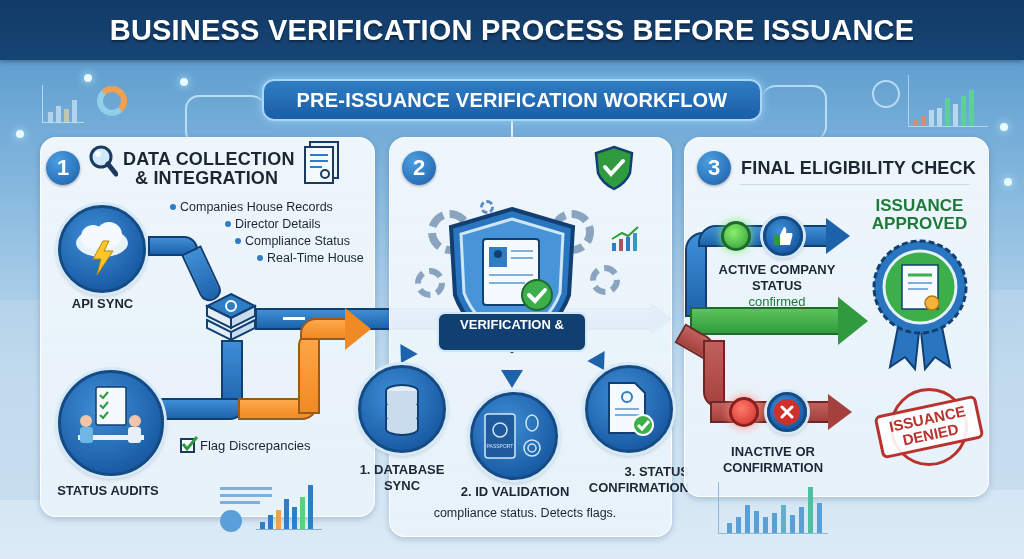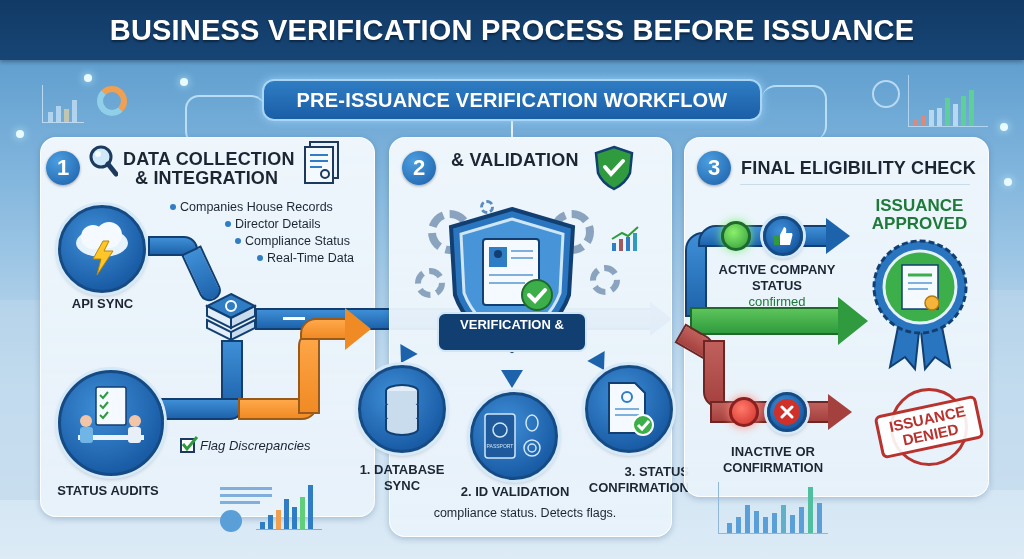--- a/index.html
+++ b/index.html
@@ -162,21 +162,21 @@
   <div class="it" style="left:225px;top:217px;">
       <span class="bullet"></span>
       <span>Director Details</span>
     </div>
   <div class="it" style="left:235px;top:234px;">
       <span class="bullet"></span>
       <span>Compliance Status</span>
     </div>
   <div class="it" style="left:257px;top:251px;">
       <span class="bullet"></span>
-      <span>Real-Time Data</span>
+      <span>Real-Time House</span>
     </div>
 </div>
 
 <div class="abs pipe-blue" style="left:148px;top:236px;width:50px;height:20px;border-radius:0 14px 0 0;"></div>
 <div class="abs pipe-blue" style="left:180px;top:250px;width:22px;height:55px;border-radius:0 0 10px 10px;transform:rotate(-25deg);transform-origin:top;"></div>
 
 <div class="abs" style="left:205px;top:292px;width:52px;height:50px;">
   <svg width="52" height="50" viewBox="0 0 52 50">
       <polygon points="26,2 50,14 26,26 2,14" fill="#2f7dc4" stroke="#123f72" stroke-width="2"></polygon>
       <polygon points="2,14 26,26 26,36 2,24" fill="#e3eef8" stroke="#123f72" stroke-width="2"></polygon>
@@ -207,21 +207,21 @@
       <path d="M32 32 l3 3 l5 -6" stroke="#2f9b3e" stroke-width="2" fill="none"></path>
       <rect x="10" y="52" width="66" height="5" fill="#eaf3fb"></rect>
       <circle cx="18" cy="38" r="6" fill="#f1c6a8"></circle>
       <rect x="12" y="44" width="13" height="16" rx="3" fill="#6fb5e6"></rect>
       <circle cx="67" cy="38" r="6" fill="#f1c6a8"></circle>
       <rect x="60" y="44" width="13" height="16" rx="3" fill="#e7f0f8"></rect>
     </svg>
 </div>
 <div class="abs label-caps" style="left:38px;top:483px;width:140px;">STATUS AUDITS</div>
 
-<div class="abs" style="left:180px;top:438px;display:flex;align-items:center;gap:5px;font-style:italic;">
+<div class="abs" style="left:180px;top:438px;display:flex;align-items:center;gap:5px;">
   <span style="display:inline-block;width:15px;height:15px;border:2px solid #1c3a5e;background:#fff;position:relative;">
     <svg width="18" height="16" viewBox="0 0 18 16" style="position:absolute;left:-1px;top:-4px;">
         <path d="M2 8 l4 5 l10 -12" stroke="#2f9b3e" stroke-width="3" fill="none"></path>
       </svg>
   </span>
   <span style="font-size:13px;">Flag Discrepancies</span>
 </div>
 
 <div class="abs" style="left:218px;top:485px;width:100px;height:45px;">
   <div class="abs" style="left:2px;top:2px;width:52px;height:3px;background:#7fb0dc"></div>
@@ -234,21 +234,20 @@
   <div class="abs" style="left:58px;bottom:1px;width:5px;height:19px;background:#f0a050"></div>
   <div class="abs" style="left:66px;bottom:1px;width:5px;height:30px;background:#2f7dc4"></div>
   <div class="abs" style="left:74px;bottom:1px;width:5px;height:22px;background:#2f7dc4"></div>
   <div class="abs" style="left:82px;bottom:1px;width:5px;height:32px;background:#5fcf7a"></div>
   <div class="abs" style="left:90px;bottom:1px;width:5px;height:44px;background:#2f7dc4"></div>
 </div>
 
 <div class="abs panel p2"></div>
 <div class="abs step-num" style="left:402px;top:151px;">2</div>
 <div class="abs panel-title" style="left:451px;top:151px;">
-  <div>&amp; VALIDATION</div>
 </div>
 <div class="abs" style="left:593px;top:145px;width:42px;height:46px;">
   <svg width="42" height="46" viewBox="0 0 42 46">
       <path d="M21 2 L39 8 L37 28 Q33 38 21 44 Q9 38 5 28 L3 8 Z" fill="#2f9b3e" stroke="#123f72" stroke-width="2.5"></path>
       <path d="M12 22 l6 7 l12 -13" stroke="#fff" stroke-width="4" fill="none" stroke-linecap="round"></path>
     </svg>
 </div>
 
 <div class="abs" style="left:428px;top:210px;width:44px;height:44px;border-radius:50%;border:8px dashed #8aa4bf;background:transparent;"></div>
 <div class="abs" style="left:550px;top:210px;width:44px;height:44px;border-radius:50%;border:8px dashed #8aa4bf;"></div>

